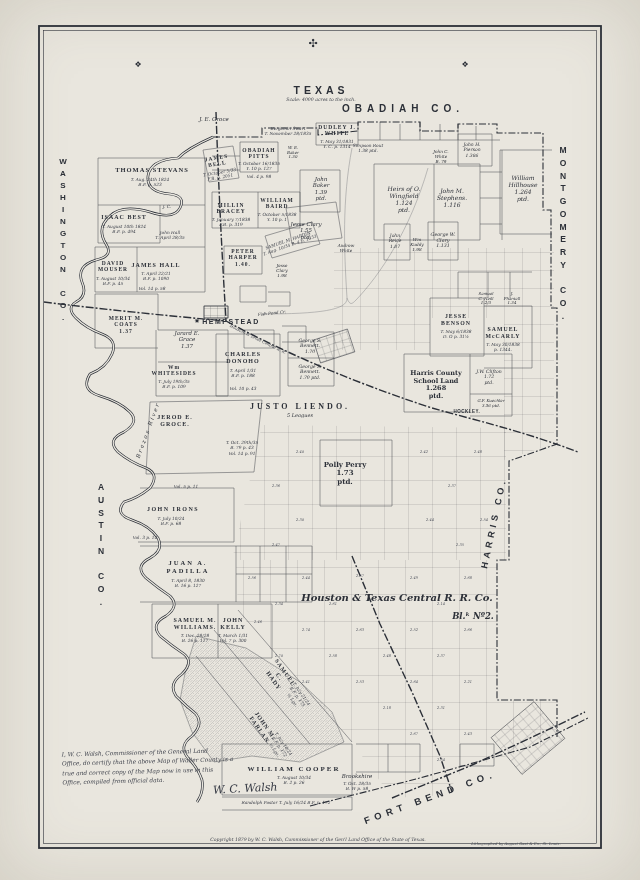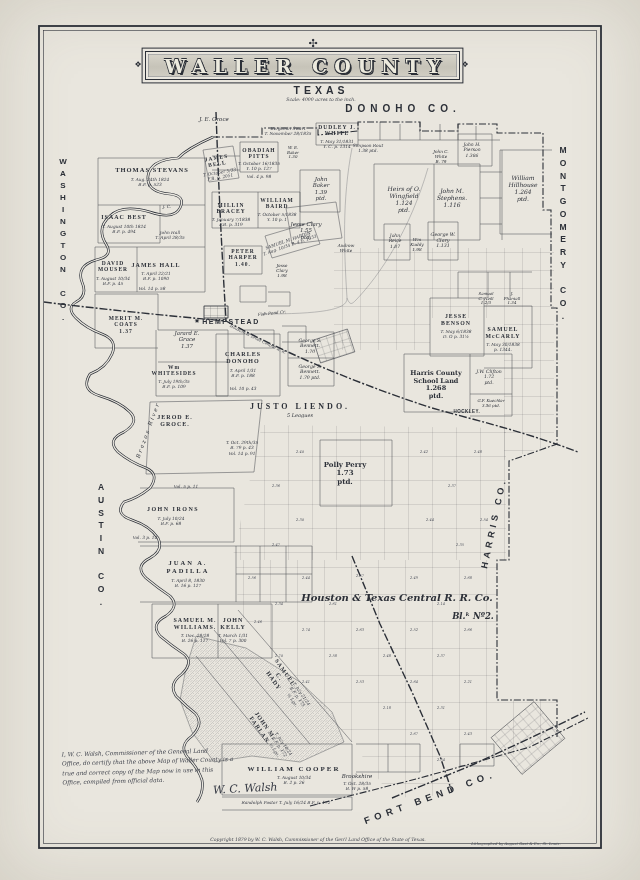--- a/index.html
+++ b/index.html
@@ -116,23 +116,20 @@
       <path d="M216,112C218,170 221,240 226,320"></path>
       <path d="M226,321C272,346 340,378 432,408C470,419 520,430 578,452"></path>
       <path d="M352,556L380,624L412,692L440,756L452,792"></path>
       <path d="M392,798L470,766L556,726L585,712"></path>
     </g>
   </svg>
 
   <div class="orn" style="left:313px;top:43px;font-size:11px;">✣</div>
   <div class="orn" style="left:138px;top:64px;font-size:8px;">❖</div>
   <div class="orn" style="left:465px;top:64px;font-size:8px;">❖</div>
-  <div class="banner">
-    <span class="banner-title">WALLER COUNTY</span>
-  </div>
   <div class="texas">TEXAS</div>
   <div class="scale">Scale: 4000 acres to the inch.</div>
 
   <div id="labels">
       <div class="lbl vstack" style="left: 63px; top: 240px; font-size: 8px; transform: translate(-50%, -50%);">W
 A
 S
 H
 I
 N
@@ -147,21 +144,21 @@
       <div class="lbl vstack" style="left: 101px; top: 545px; font-size: 8.5px; transform: translate(-50%, -50%);">A
 U
 S
 T
 I
 N
  
 C
 O
 .</div>
-      <div class="lbl county-h" style="left: 403px; top: 109px; font-size: 10px; letter-spacing: 5px; transform: translate(-50%, -50%);">DONOHO CO.</div>
+      <div class="lbl county-h" style="left: 403px; top: 109px; font-size: 10px; letter-spacing: 5px; transform: translate(-50%, -50%);">OBADIAH CO.</div>
       <div class="lbl vstack" style="left: 563px; top: 233px; font-size: 8.5px; transform: translate(-50%, -50%);">M
 O
 N
 T
 G
 O
 M
 E
 R
 Y

